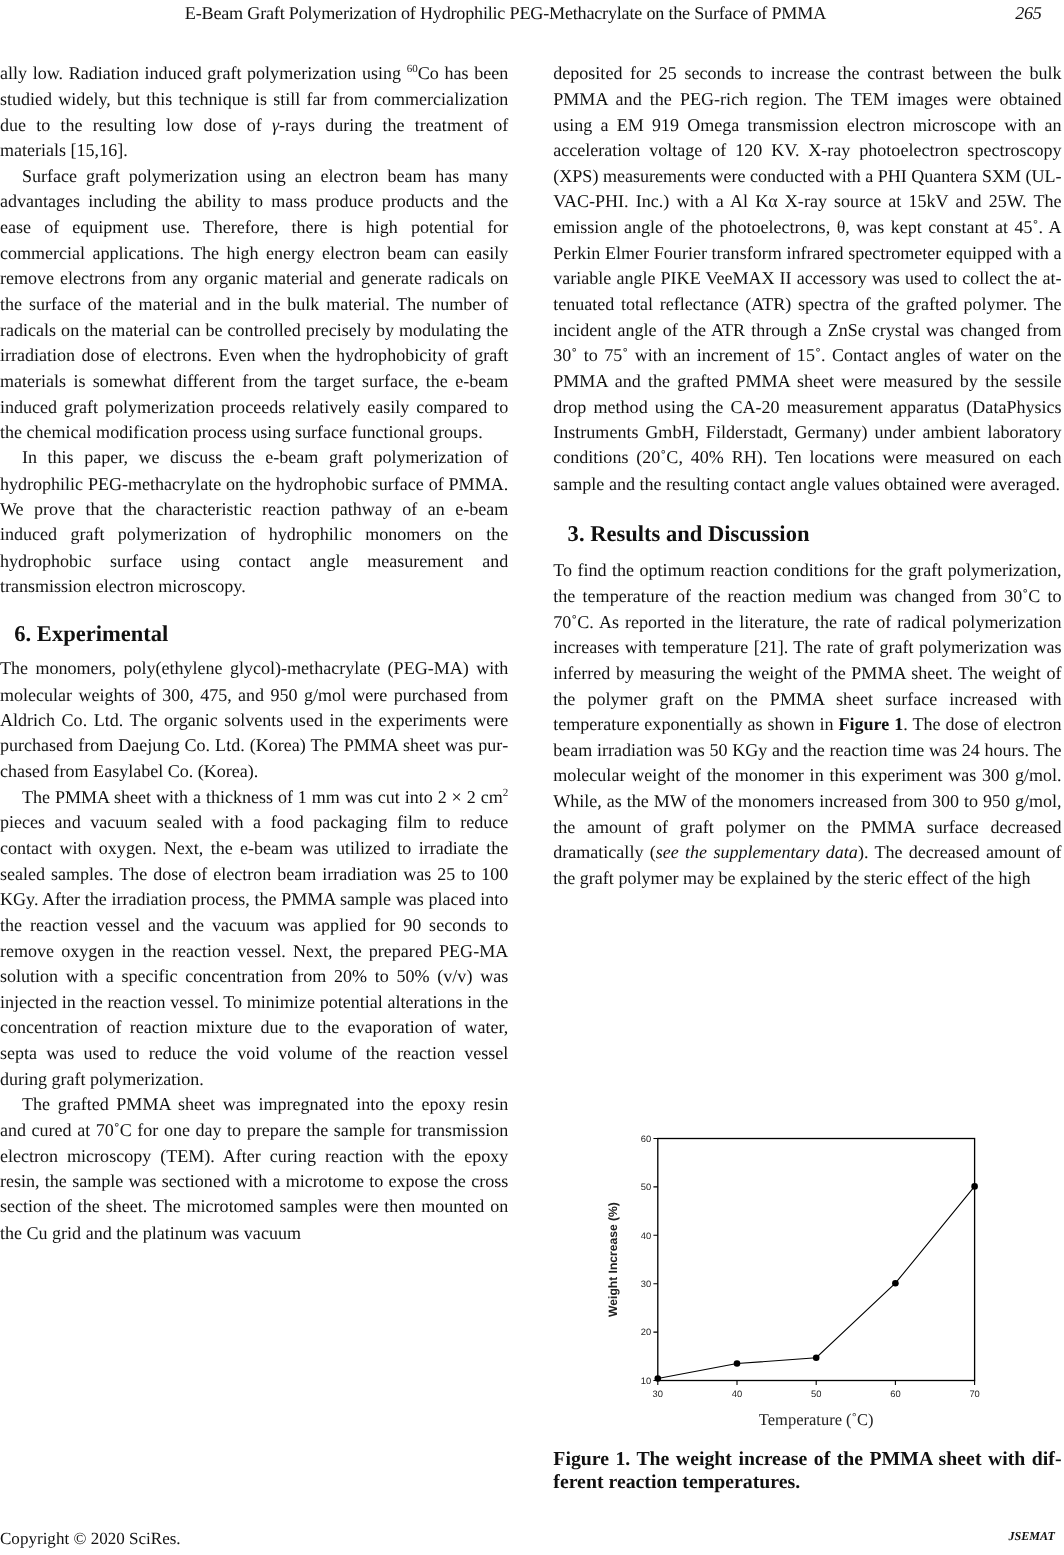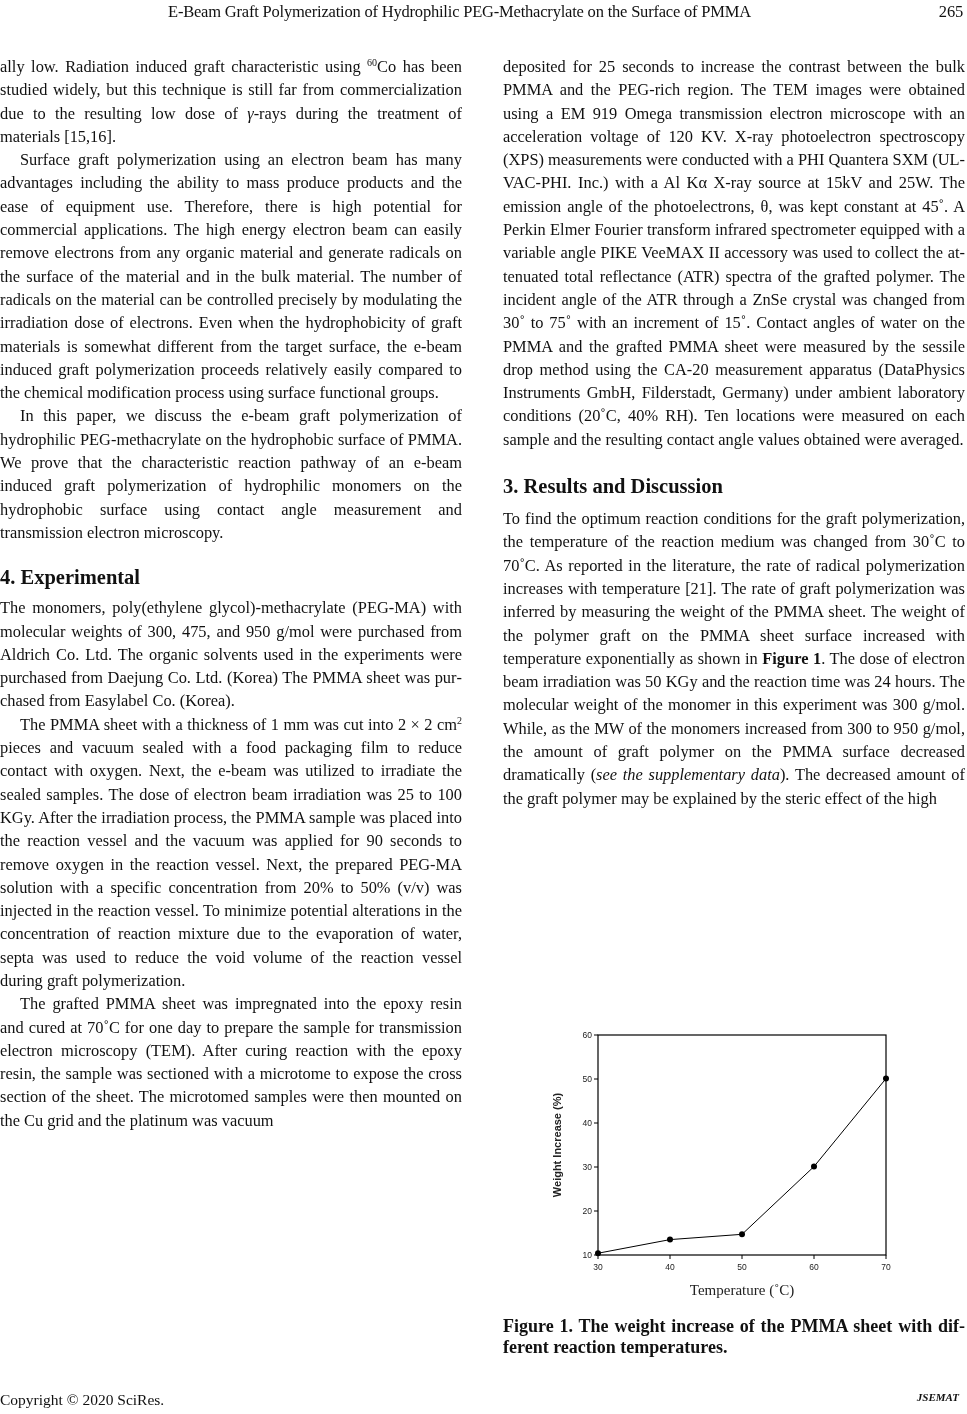--- a/index.html
+++ b/index.html
@@ -5,32 +5,32 @@
   html, body { margin: 0; padding: 0; background: #ffffff; }
   body {
     width: 967px; height: 1414px; position: relative; overflow: hidden;
     font-family: "Liberation Serif", "DejaVu Serif", serif; color: #111;
   }
   .running-head {
     position: absolute; top: 2px; left: 0; width: 967px; height: 20px;
     font-size: 16.5px; letter-spacing: -0.2px;
   }
   .running-head .title { position: absolute; left: 168px; top: 0; }
-  .running-head .pageno { position: absolute; right: 4px; top: 0; }
+  .running-head .pageno { position: absolute; right: 20px; top: 0; font-style: italic; }
   .col {
     position: absolute; top: 55px; width: 462px;
     font-size: 16.4px; line-height: 23.3px; text-align: justify;
     hyphens: manual;
   }
   .col.left { left: 0; }
   .col.right { left: 503px; }
   .col p { margin: 0; }
   .col p.indent { text-indent: 20px; }
   .col h2 {
-    margin: 0; font-size: 20.5px; font-weight: bold; line-height: 26px;
+    margin: 13px; font-size: 20.5px; font-weight: bold; line-height: 26px;
   }
   sup { font-size: 10px; line-height: 0; vertical-align: super; }
   .figure {
     position: absolute; left: 503px; top: 1024px; width: 462px; height: 285px;
   }
   .figure svg { position: absolute; left: 0; top: 0; }
   .caption {
     position: absolute; left: 503px; top: 1316px; width: 462px;
     font-size: 18px; font-weight: bold; line-height: 21px; text-align: justify;
   }
@@ -47,24 +47,24 @@
 </style>
 </head>
 <body>
 
 <div class="running-head">
   <span class="title">E-Beam Graft Polymerization of Hydrophilic PEG-Methacrylate on the Surface of PMMA</span>
   <span class="pageno">265</span>
 </div>
 
 <div class="col left">
-  <p><span>ally low. Radiation induced graft characteristic using </span><sup>60</sup><span>Co has been studied widely, but this technique is still far from commercialization due to the resulting low dose of </span><i>γ</i><span>-rays during the treatment of materials [15,16].</span></p>
+  <p><span>ally low. Radiation induced graft polymerization using </span><sup>60</sup><span>Co has been studied widely, but this technique is still far from commercialization due to the resulting low dose of </span><i>γ</i><span>-rays during the treatment of materials [15,16].</span></p>
   <p class="indent">Surface graft polymerization using an electron beam has many advantages including the ability to mass pro­duce products and the ease of equipment use. Therefore, there is high potential for commercial applications. The high energy electron beam can easily remove electrons from any organic material and generate radicals on the surface of the material and in the bulk material. The number of radicals on the material can be controlled pre­cisely by modulating the irradiation dose of electrons. Even when the hydrophobicity of graft materials is somewhat different from the target surface, the e-beam induced graft polymerization proceeds relatively easily compared to the chemical modification process using surface functional groups.</p>
   <p class="indent">In this paper, we discuss the e-beam graft polymeriza­tion of hydrophilic PEG-methacrylate on the hydropho­bic surface of PMMA. We prove that the characteristic reaction pathway of an e-beam induced graft polymeriza­tion of hydrophilic monomers on the hydrophobic sur­face using contact angle measurement and transmission electron microscopy.</p>
-  <h2 style="margin-top:20px;margin-bottom:6px;">4. Experimental</h2>
+  <h2 style="margin-top:20px;margin-bottom:6px;">6. Experimental</h2>
   <p>The monomers, poly(ethylene glycol)-methacrylate (PE­G-MA) with molecular weights of 300, 475, and 950 g/mol were purchased from Aldrich Co. Ltd. The organic solvents used in the experiments were purchased from Daejung Co. Ltd. (Korea) The PMMA sheet was pur­chased from Easylabel Co. (Korea).</p>
   <p class="indent"><span>The PMMA sheet with a thickness of 1 mm was cut into 2 × 2 cm</span><sup>2</sup><span> pieces and vacuum sealed with a food packaging film to reduce contact with oxygen. Next, the e-beam was utilized to irradiate the sealed samples. The dose of electron beam irradiation was 25 to 100 KGy. After the irradiation process, the PMMA sample was placed into the reaction vessel and the vacuum was ap­plied for 90 seconds to remove oxygen in the reaction vessel. Next, the prepared PEG-MA solution with a spe­cific concentration from 20% to 50% (v/v) was injected in the reaction vessel. To minimize potential alterations in the concentration of reaction mixture due to the evapo­ration of water, septa was used to reduce the void volume of the reaction vessel during graft polymerization.</span></p>
   <p class="indent">The grafted PMMA sheet was impregnated into the epoxy resin and cured at 70˚C for one day to prepare the sample for transmission electron microscopy (TEM). After curing reaction with the epoxy resin, the sample was sectioned with a microtome to expose the cross sec­tion of the sheet. The microtomed samples were then mounted on the Cu grid and the platinum was vacuum</p>
 </div>
 
 <div class="col right">
   <p>deposited for 25 seconds to increase the contrast between the bulk PMMA and the PEG-rich region. The TEM im­ages were obtained using a EM 919 Omega transmission electron microscope with an acceleration voltage of 120 KV. X-ray photoelectron spectroscopy (XPS) measure­ments were conducted with a PHI Quantera SXM (UL­VAC-PHI. Inc.) with a Al Kα X-ray source at 15kV and 25W. The emission angle of the photoelectrons, θ, was kept constant at 45˚. A Perkin Elmer Fourier transform infrared spectrometer equipped with a variable angle PIKE VeeMAX II accessory was used to collect the at­tenuated total reflectance (ATR) spectra of the grafted polymer. The incident angle of the ATR through a ZnSe crystal was changed from 30˚ to 75˚ with an increment of 15˚. Contact angles of water on the PMMA and the grafted PMMA sheet were measured by the sessile drop method using the CA-20 measurement apparatus (Data­Physics Instruments GmbH, Filderstadt, Germany) under ambient laboratory conditions (20˚C, 40% RH). Ten lo­cations were measured on each sample and the resulting contact angle values obtained were averaged.</p>
   <h2 style="margin-top:22px;margin-bottom:8px;">3. Results and Discussion</h2>
   <p><span>To find the optimum reaction conditions for the graft polymerization, the temperature of the reaction medium was changed from 30˚C to 70˚C. As reported in the lit­erature, the rate of radical polymerization increases with temperature [21]. The rate of graft polymerization was inferred by measuring the weight of the PMMA sheet. The weight of the polymer graft on the PMMA sheet surface increased with temperature exponentially as shown in </span><b>Figure 1</b><span>. The dose of electron beam irradiation was 50 KGy and the reaction time was 24 hours. The molecular weight of the monomer in this experiment was 300 g/mol. While, as the MW of the monomers increased from 300 to 950 g/mol, the amount of graft polymer on the PMMA surface decreased dramatically (</span><i>see the sup­plementary data</i><span>). The decreased amount of the graft polymer may be explained by the steric effect of the high</span></p>
 </div>

